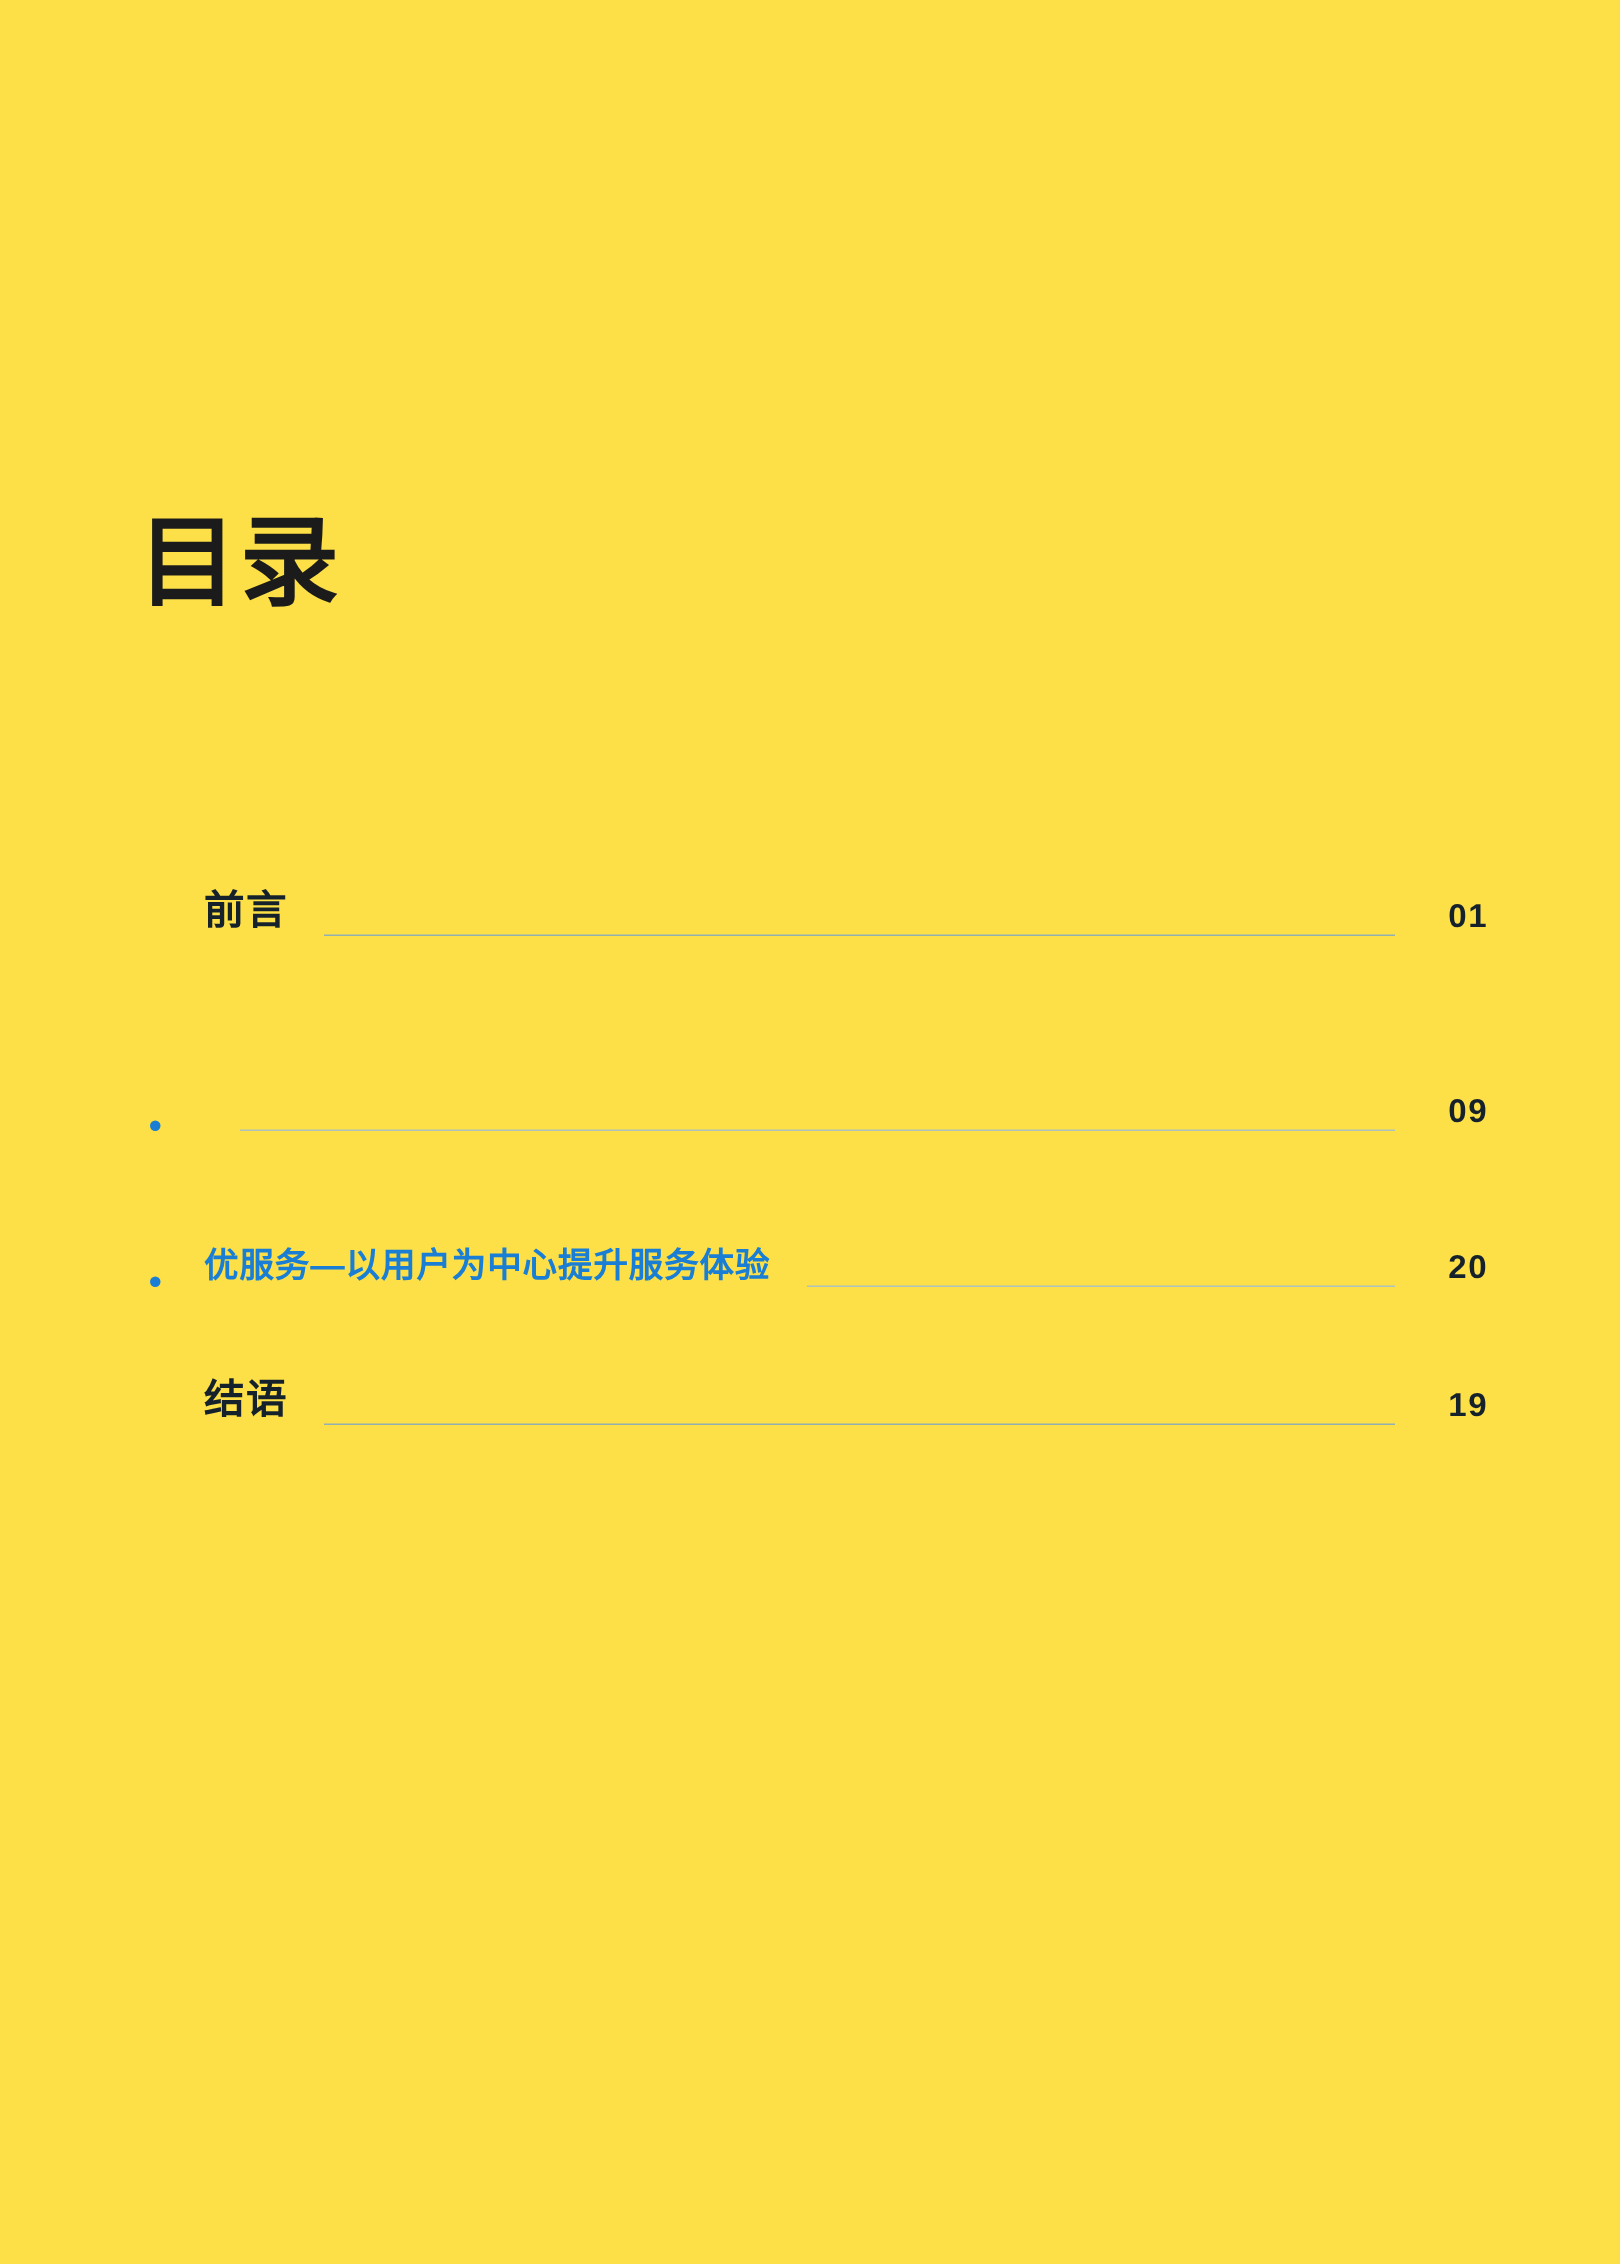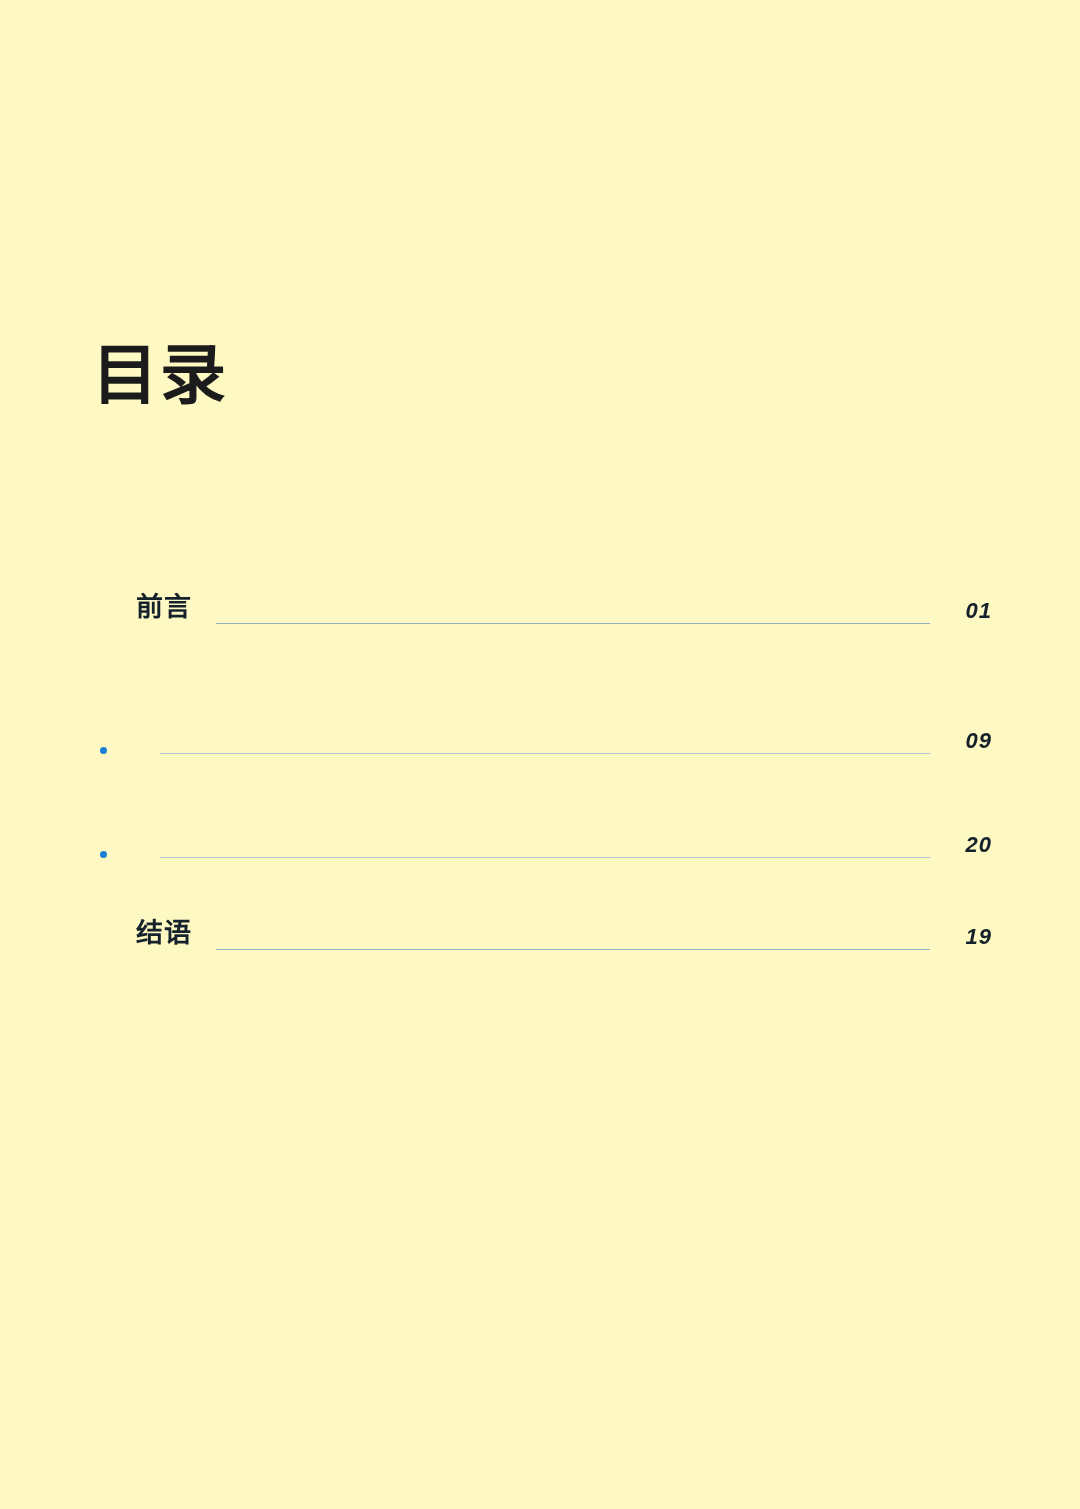--- a/index.html
+++ b/index.html
@@ -10,21 +10,21 @@
     width: 1080px;
     height: 1509px;
     background: #ffffff;
     font-family: "Liberation Sans", "DejaVu Sans", sans-serif;
     -webkit-font-smoothing: antialiased;
   }
   .page {
     position: relative;
     width: 1080px;
     height: 1509px;
-    background: #fef9c3;
+    background: #fde047;
     box-sizing: border-box;
     overflow: hidden;
   }
 
   
   .toc-title {
     position: absolute;
     left: 92px;
     top: 296px;
     font-size: 66px;
@@ -99,21 +99,20 @@
   }
 
   .page-num {
     flex: 0 0 auto;
     min-width: 40px;
     text-align: right;
     font-size: 22px;
     font-weight: 700;
     color: #15212b;
     letter-spacing: 1px;
-    font-style: italic;
   }
   .level-sub .page-num {
     color: #15212b;
   }
 
   .spacer-top {
     height: 26px;
   }
   .spacer-bottom {
     height: 30px;
@@ -144,20 +143,21 @@
       </span>
       <span class="leader"></span>
       <span class="page-num">09</span>
     </div>
 
 
     <div class="toc-row level-sub">
       <span class="bullet-wrap">
         <span class="bullet"></span>
       </span>
+      <span class="row-label">优服务—以用户为中心提升服务体验</span>
       <span class="leader"></span>
       <span class="page-num">20</span>
     </div>
 
     <div class="spacer-bottom"></div>
 
     <div class="toc-row level-top">
       <span class="bullet-wrap"></span>
       <span class="row-label">结语</span>
       <span class="leader"></span>

